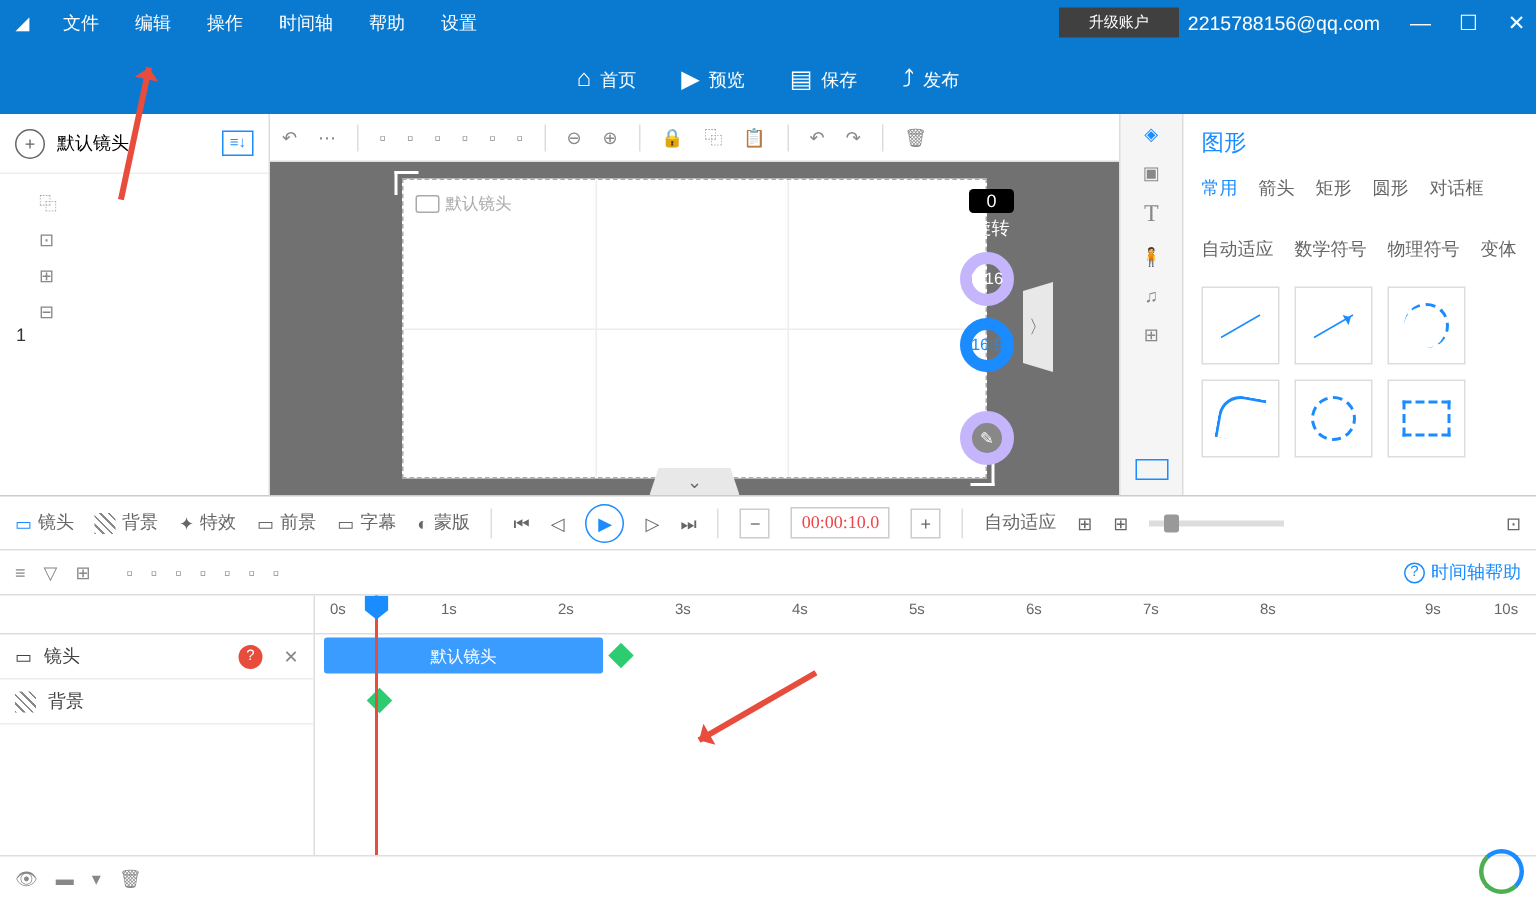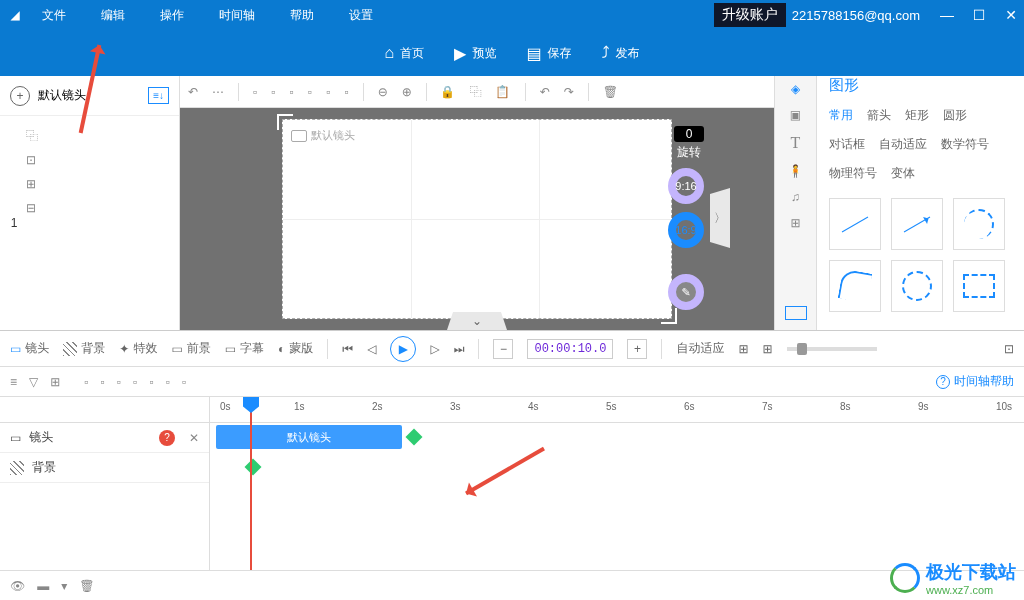--- a/index.html
+++ b/index.html
@@ -1,23 +1,23 @@
 <!DOCTYPE html>
 <html><head>
 <meta charset="utf-8">
 <style>
 *{box-sizing:border-box;margin:0;padding:0;font-family:"Microsoft YaHei",sans-serif;font-size:12px}
 body{width:1024px;height:600px;overflow:hidden;background:#fff;position:relative}
 .titlebar{height:30px;background:#0a7ad1;display:flex;align-items:center;color:#fff;position:relative}
 .titlebar .logo{width:30px;display:flex;align-items:center;justify-content:center}
-.titlebar .menus{display:flex;gap:11px}
+.titlebar .menus{display:flex;gap:0}
 .titlebar .menus span{padding:0 12px;line-height:30px;cursor:pointer}
 .titlebar .title{position:absolute;left:50%;transform:translateX(-50%);font-size:13px}
 .titlebar .right{margin-left:auto;display:flex;align-items:center;gap:6px}
-.upg{background:#0f172a;padding:3px 8px;font-size:14px}
+.upg{background:#404040;padding:3px 20px;font-size:10px}
 .email{font-size:13px;margin-right:8px}
 .winbtn{width:26px;text-align:center;font-size:14px}
 .toolbar2{height:46px;background:#0a7ad1;display:flex;align-items:center;justify-content:center;gap:30px;color:#fff}
 .toolbar2 .btn{display:flex;align-items:center;gap:6px;font-size:14px}
 .toolbar2 .btn .ic{font-size:16px}
 .main{display:flex;height:254px}
 .left{width:180px;border-right:1px solid #ddd;display:flex;flex-direction:column}
 .newscene{height:40px;display:flex;align-items:center;padding:0 10px;gap:8px;border-bottom:1px solid #eee}
 .newscene .plus{width:20px;height:20px;border:1.5px solid #666;border-radius:50%;display:flex;align-items:center;justify-content:center;color:#666}
 .sortbtn{margin-left:auto;color:#1a8cff;border:1px solid #1a8cff;padding:2px 4px;font-size:10px}
@@ -43,39 +43,39 @@
 .rot .box{width:30px;height:16px;background:#000;border-radius:3px;margin-bottom:2px;display:flex;align-items:center;justify-content:center}
 .ratio{position:absolute;right:70px;width:36px;height:36px;border:8px solid #c4b5fd;border-radius:50%;display:flex;align-items:center;justify-content:center;color:#fff;font-size:11px}
 .ratio.r1{top:60px}
 .ratio.r2{top:104px;border-color:#1a8cff;color:#1a8cff}
 .ratio.r3{top:166px;background:#888}
 .expandr{position:absolute;right:44px;top:80px;width:20px;height:60px;background:#e8e8e8;display:flex;align-items:center;justify-content:center;color:#666;clip-path:polygon(0 10%,100% 0,100% 100%,0 90%)}
 .chev{position:absolute;bottom:0;left:50%;transform:translateX(-50%);width:60px;height:18px;background:#e8e8e8;display:flex;align-items:center;justify-content:center;color:#666;clip-path:polygon(10% 0,90% 0,100% 100%,0 100%)}
 .righttools{width:42px;border-left:1px solid #ddd;display:flex;flex-direction:column;align-items:center;padding-top:6px;gap:12px;color:#888;background:#f5f5f5}
 .righttools .act{color:#1a8cff}
 .righttools .rect{width:22px;height:14px;border:1.5px solid #1a8cff;position:relative;margin-top:auto;margin-bottom:10px}
-.rpanel{width:208px;border-left:1px solid #ddd;padding:0 12px}
+.rpanel{width:236px;border-left:1px solid #ddd;padding:10px 12px}
 .rpanel h3{color:#1a8cff;font-size:15px;font-weight:normal;margin-bottom:12px}
-.tabs{display:flex;flex-wrap:wrap;gap:12px 14px;color:#666;font-size:12px;margin-bottom:16px}
+.tabs{display:flex;flex-wrap:wrap;gap:24px 14px;color:#666;font-size:12px;margin-bottom:16px}
 .tabs .act{color:#1a8cff}
 .shapes{display:flex;flex-wrap:wrap;gap:10px}
 .shape{width:52px;height:52px;border:1px solid #ddd;display:flex;align-items:center;justify-content:center;color:#1a8cff}
 .ln{width:30px;height:1px;background:#1a8cff;transform:rotate(-30deg)}
 .arr{width:30px;height:1px;background:#1a8cff;transform:rotate(-30deg);position:relative}
 .arr::after{content:"";position:absolute;right:-2px;top:-3px;border:4px solid transparent;border-left-color:#1a8cff}
 .darc{width:30px;height:30px;border:2px dashed #1a8cff;border-radius:50%;border-bottom:none;border-left:none}
 .dcir{width:30px;height:30px;border:2px dashed #1a8cff;border-radius:50%}
 .drect{width:32px;height:24px;border:2px dashed #1a8cff}
 .sarc{width:30px;height:30px;border:2px solid #1a8cff;border-radius:50% 0 0 0;border-right:none;border-bottom:none;transform:rotate(10deg)}
 .timeline{border-top:1px solid #ccc;height:270px;display:flex;flex-direction:column}
 .tltop{height:36px;border-bottom:1px solid #ddd;display:flex;align-items:center;padding:0 10px;gap:14px;color:#666}
 .tltop .tbtn{display:flex;align-items:center;gap:4px}
 .tltop .sep{width:1px;height:20px;background:#ddd}
 .tltop .play{width:26px;height:26px;border:1px solid #1a8cff;border-radius:50%;display:flex;align-items:center;justify-content:center;color:#1a8cff}
-.tltop .tc{border:1px solid #ccc;padding:2px 6px;color:#6d28d9;font-family:Liberation Mono, monospace}
+.tltop .tc{border:1px solid #ccc;padding:2px 6px;color:#ef4444;font-family:Liberation Serif, serif}
 .tltop .pm{border:1px solid #ccc;width:20px;height:20px;display:flex;align-items:center;justify-content:center}
 .slider{width:90px;height:4px;background:#ddd;position:relative}
 .slider::after{content:"";position:absolute;left:10px;top:-4px;width:10px;height:12px;background:#999;border-radius:2px}
 .tlfilter{height:30px;border-bottom:1px solid #ddd;display:flex;align-items:center;padding:0 10px;gap:12px;color:#888}
 .tlhelp{margin-left:auto;color:#1a8cff;display:flex;align-items:center;gap:4px}
 .tlleft{width:210px;border-right:1px solid #ddd}
 .ruler{height:26px;border-bottom:1px solid #ddd;position:relative;margin-left:210px}
 .ruler .tick{position:absolute;top:4px;font-size:10px;color:#666}
 .track{height:30px;border-bottom:1px solid #eee;display:flex;align-items:center;padding:0 10px;gap:8px;color:#444}
 .track .q{width:16px;height:16px;background:#e74c3c;border-radius:50%;color:#fff;display:flex;align-items:center;justify-content:center;font-size:10px;margin-left:auto}
@@ -327,38 +327,34 @@
       <div class="ruler" style="margin-left:0">
         <span class="tick" style="left:10px">0s</span>
         <span class="tick" style="left:84px">1s</span>
         <span class="tick" style="left:162px">2s</span>
         <span class="tick" style="left:240px">3s</span>
         <span class="tick" style="left:318px">4s</span>
         <span class="tick" style="left:396px">5s</span>
         <span class="tick" style="left:474px">6s</span>
         <span class="tick" style="left:552px">7s</span>
         <span class="tick" style="left:630px">8s</span>
-        <span class="tick" style="left:708px">9s</span>
+        <span class="tick" style="left:740px">9s</span>
         <span class="tick" style="left:786px">10s</span>
       </div>
       <div class="playhead"></div>
       <div class="clip">默认镜头</div>
       <div class="diamond d1"></div>
       <div class="diamond d2"></div>
       <div class="arrow2"></div>
     </div>
   </div>
 
   <div class="bottombar">
     <span>👁</span>
     <span>▬</span>
     <span>▾</span>
     <span>🗑</span>
   </div>
 </div>
 
 <div class="watermark">
   <div class="logo2"></div>
-  <div>
-    <div class="t1">极光下载站</div>
-    <div class="t2">www.xz7.com</div>
-  </div>
 </div>
 
 </body></html>

